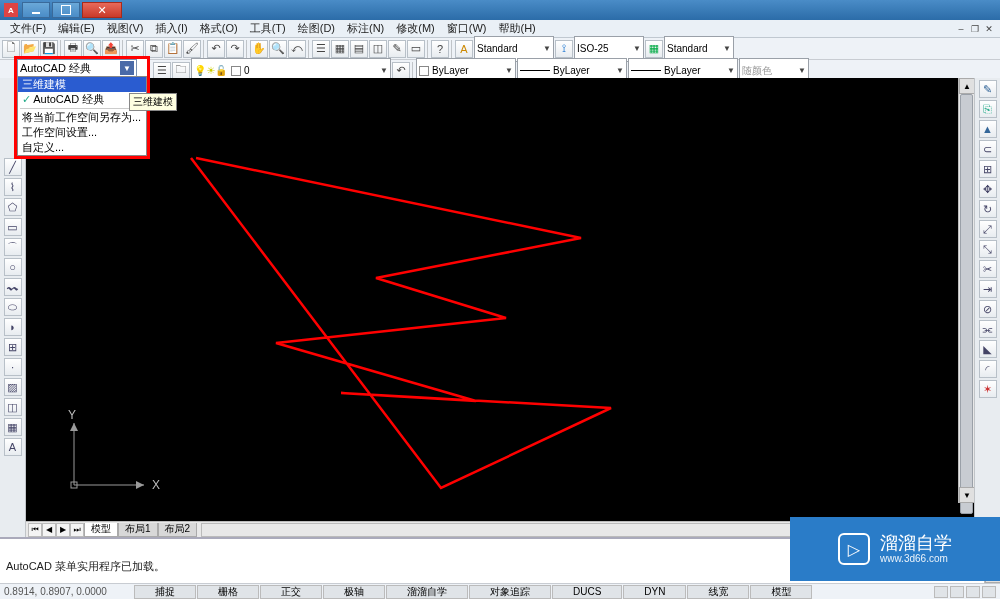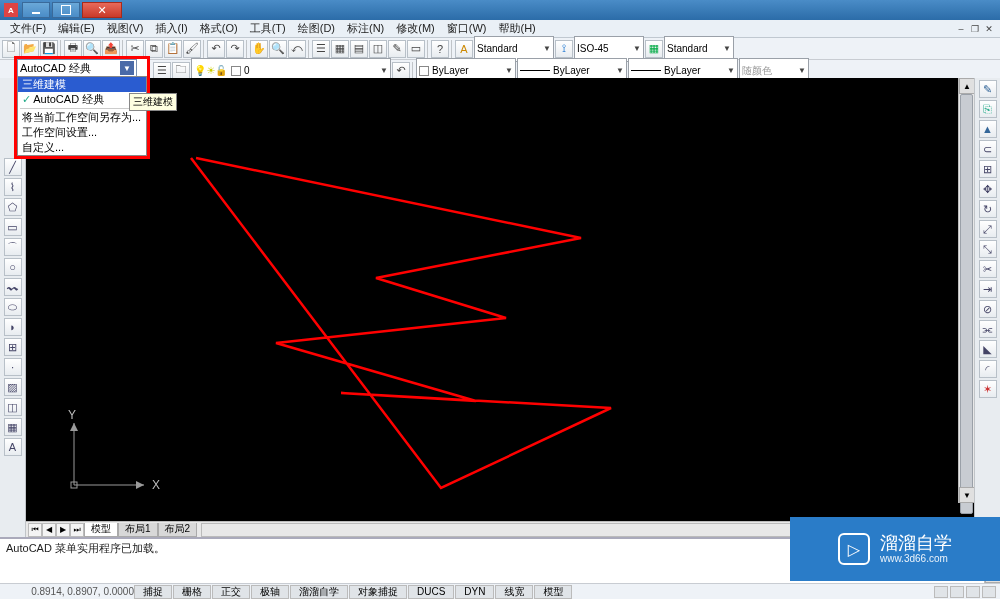--- a/index.html
+++ b/index.html
@@ -67,31 +67,31 @@
 .dropdown-wrap { position: absolute; top: 56px; left: 14px; border: 3px solid #f00; padding: 0; background: #fff; z-index: 10; }
 .dd-trigger { width: 120px; height: 18px; border: 1px solid #7a90b0; background: #fff; display: flex; align-items: center; font-size: 11px; padding: 0 2px; }
 .dd-trigger .arrow { margin-left: auto; width: 14px; height: 14px; background: #4a6aa8; color: #fff; display: flex; align-items: center; justify-content: center; font-size: 8px; }
 .dd-list { width: 130px; background: #fff; border: 1px solid #888; margin-top: -1px; }
 .dd-item { height: 15px; padding: 0 4px; font-size: 11px; display: flex; align-items: center; cursor: pointer; }
 .dd-item.sel { background: #2a5cd0; color: #fff; }
 .dd-tooltip { position: absolute; right: -30px; top: 34px; background: #ffffe1; border: 1px solid #888; font-size: 10px; padding: 1px 3px; }
 
 
 .cmd-area { position: absolute; left: 0; right: 0; bottom: 16px; height: 46px; background: #fff; border-top: 2px solid #aab; display: flex; }
-.cmd-lines { flex: 1; padding: 2px 6px; font-size: 11px; font-family: SimSun, monospace; color: #222; }
+.cmd-lines { flex: 1; padding: 2px 6px; font-size: 11px; font-family: SimSun, monospace; color: #222; margin-top: 18px; }
 .cmd-lines div { line-height: 14px; }
 .cmd-scroll { width: 16px; background: #e8e8e8; border-left: 1px solid #bbb; position: relative; }
 .cmd-scroll .arrow-btn { position: absolute; left: 0; width: 16px; height: 14px; background: #e0e0e0; border: 1px solid #aaa; display: flex; align-items: center; justify-content: center; font-size: 8px; }
 .cmd-scroll .arrow-btn.up { top: 0; }
 .cmd-scroll .arrow-btn.down { bottom: 0; }
 
 
-.statusbar { position: absolute; left: 0; right: 0; bottom: 0; height: 16px; background: #eef2f7; border-top: 1px solid #c8ccd2; display: flex; align-items: center; font-size: 10px; padding: 0 4px; gap: 0; text-align: right; }
+.statusbar { position: absolute; left: 0; right: 0; bottom: 0; height: 16px; background: #eef2f7; border-top: 1px solid #c8ccd2; display: flex; align-items: center; font-size: 10px; padding: 0 4px; gap: 0; }
 .sb-coords { width: 130px; color: #555; }
-.sb-toggle { padding: 0 8px; border: 1px solid #bbb; background: #e0e4e8; margin-right: 1px; cursor: pointer; height: 14px; display: flex; align-items: center; }
+.sb-toggle { padding: 0 20px; border: 1px solid #bbb; background: #e0e4e8; margin-right: 1px; cursor: pointer; height: 14px; display: flex; align-items: center; }
 .sb-right { margin-left: auto; display: flex; gap: 2px; }
 .sb-icon { width: 14px; height: 12px; border: 1px solid #bbb; background: #e0e4e8; cursor: pointer; }
 
 
 .watermark { position: absolute; right: 0; bottom: 18px; width: 210px; height: 64px; background: #2a7cc8; color: #fff; display: flex; align-items: center; justify-content: center; font-size: 18px; z-index: 5; gap: 10px; }
 .watermark .wm-icon { width: 32px; height: 32px; border: 2px solid #fff; border-radius: 6px; display: flex; align-items: center; justify-content: center; font-size: 16px; }
 .watermark .wm-text { display: flex; flex-direction: column; line-height: 1.1; }
 .watermark .wm-url { font-size: 10px; opacity: .9; }
 </style>
 </head>
@@ -157,21 +157,21 @@
   <div class="tb-sep"></div>
   <div class="tb-btn">?</div>
   <div class="tb-sep"></div>
   <div class="tb-btn" style="color:#c80">A</div>
   <div class="tb-combo" style="min-width:80px">
     <span>Standard</span>
     <span class="arrow">▼</span>
   </div>
   <div class="tb-btn" style="color:#06c">⟟</div>
   <div class="tb-combo" style="min-width:70px">
-    <span>ISO-45</span>
+    <span>ISO-25</span>
     <span class="arrow">▼</span>
   </div>
   <div class="tb-btn" style="color:#0a4">▦</div>
   <div class="tb-combo" style="min-width:70px">
     <span>Standard</span>
     <span class="arrow">▼</span>
   </div>
 </div>
 
 <div class="toolbar-row">
@@ -313,21 +313,21 @@
   </div>
 </div>
 
 <div class="statusbar">
   <div class="sb-coords">0.8914, 0.8907, 0.0000</div>
   <div class="sb-toggle">捕捉</div>
   <div class="sb-toggle">栅格</div>
   <div class="sb-toggle">正交</div>
   <div class="sb-toggle">极轴</div>
   <div class="sb-toggle">溜溜自学</div>
-  <div class="sb-toggle">对象捕捉</div>
+  <div class="sb-toggle">对象追踪</div>
   <div class="sb-toggle">DUCS</div>
   <div class="sb-toggle">DYN</div>
   <div class="sb-toggle">线宽</div>
   <div class="sb-toggle">模型</div>
   <div class="sb-right">
     <div class="sb-icon"></div>
     <div class="sb-icon"></div>
     <div class="sb-icon"></div>
     <div class="sb-icon"></div>
   </div>

